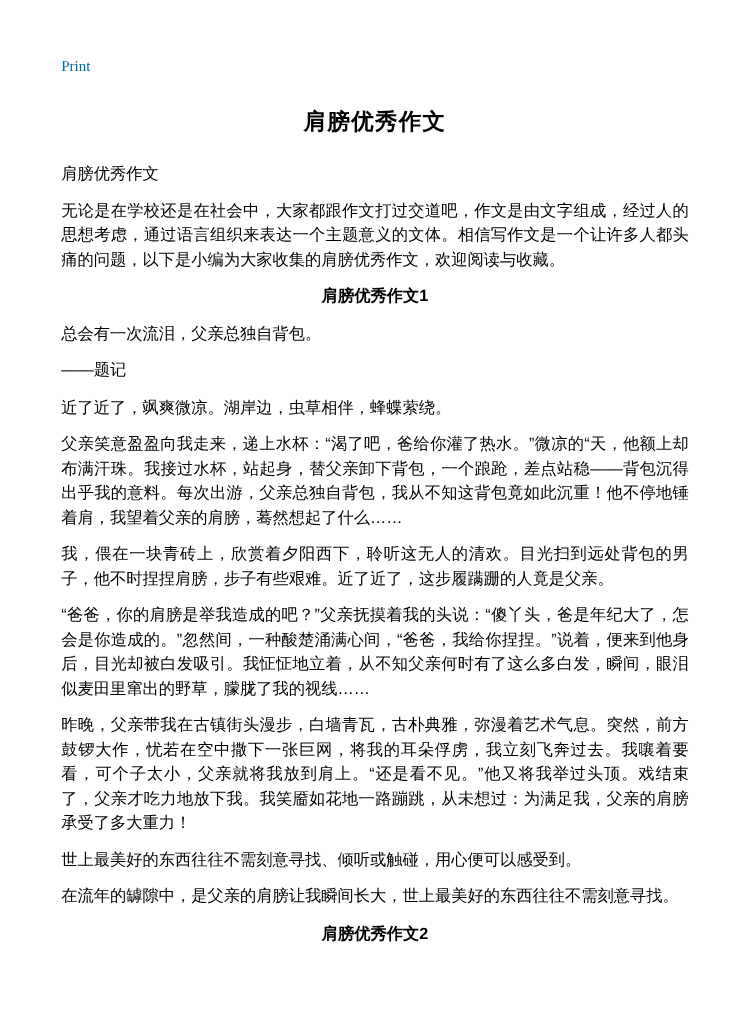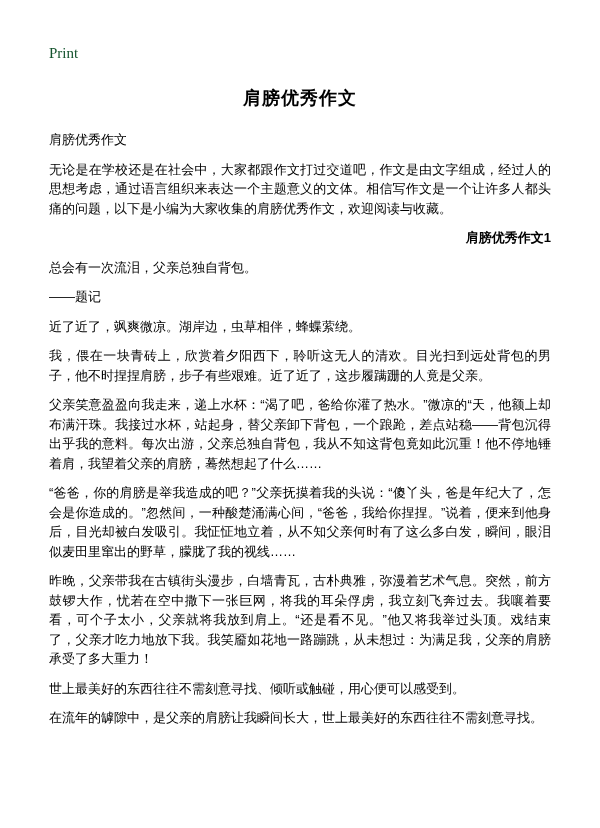--- a/index.html
+++ b/index.html
@@ -12,22 +12,22 @@
     color: #000000;
   }
   .page {
     width: 600px;
     height: 828px;
     padding: 44px 49px 16px 49px;
     background: #ffffff;
   }
   .print-link {
     font-family: "Liberation Serif", "DejaVu Serif", serif;
-    font-size: 15px;
-    color: #14532d;
+    font-size: 12px;
+    color: #0369a1;
     margin-bottom: 24px;
     cursor: pointer;
     display: inline-block;
   }
   .doc-title {
     font-size: 18px;
     font-weight: bold;
     text-align: center;
     margin-bottom: 20px;
     letter-spacing: 1px;
@@ -36,38 +36,39 @@
     font-size: 13px;
     line-height: 1.5;
     text-align: justify;
     margin-bottom: 10px;
     word-break: break-all;
   }
   .block.heading {
     font-weight: bold;
     margin-top: 6px;
     margin-bottom: 10px;
-    text-align: right;
+    text-align: center;
   }
 </style>
 </head>
 <body>
 
 <div class="page">
 
   <div class="print-link">Print</div>
 
   <h1 class="doc-title">肩膀优秀作文</h1>
 
   <p class="block">肩膀优秀作文</p>
   <p class="block">无论是在学校还是在社会中，大家都跟作文打过交道吧，作文是由文字组成，经过人的思想考虑，通过语言组织来表达一个主题意义的文体。相信写作文是一个让许多人都头痛的问题，以下是小编为大家收集的肩膀优秀作文，欢迎阅读与收藏。</p>
   <h2 class="block heading">肩膀优秀作文1</h2>
   <p class="block">总会有一次流泪，父亲总独自背包。</p>
   <p class="block">——题记</p>
   <p class="block">近了近了，飒爽微凉。湖岸边，虫草相伴，蜂蝶萦绕。</p>
+  <p class="block">父亲笑意盈盈向我走来，递上水杯：“渴了吧，爸给你灌了热水。”微凉的“天，他额上却布满汗珠。我接过水杯，站起身，替父亲卸下背包，一个踉跄，差点站稳——背包沉得出乎我的意料。每次出游，父亲总独自背包，我从不知这背包竟如此沉重！他不停地锤着肩，我望着父亲的肩膀，蓦然想起了什么……</p>
   <p class="block">我，偎在一块青砖上，欣赏着夕阳西下，聆听这无人的清欢。目光扫到远处背包的男子，他不时捏捏肩膀，步子有些艰难。近了近了，这步履蹒跚的人竟是父亲。</p>
-  <p class="block">父亲笑意盈盈向我走来，递上水杯：“渴了吧，爸给你灌了热水。”微凉的“天，他额上却布满汗珠。我接过水杯，站起身，替父亲卸下背包，一个踉跄，差点站稳——背包沉得出乎我的意料。每次出游，父亲总独自背包，我从不知这背包竟如此沉重！他不停地锤着肩，我望着父亲的肩膀，蓦然想起了什么……</p>
   <p class="block">“爸爸，你的肩膀是举我造成的吧？”父亲抚摸着我的头说：“傻丫头，爸是年纪大了，怎会是你造成的。”忽然间，一种酸楚涌满心间，“爸爸，我给你捏捏。”说着，便来到他身后，目光却被白发吸引。我怔怔地立着，从不知父亲何时有了这么多白发，瞬间，眼泪似麦田里窜出的野草，朦胧了我的视线……</p>
   <p class="block">昨晚，父亲带我在古镇街头漫步，白墙青瓦，古朴典雅，弥漫着艺术气息。突然，前方鼓锣大作，忧若在空中撒下一张巨网，将我的耳朵俘虏，我立刻飞奔过去。我嚷着要看，可个子太小，父亲就将我放到肩上。“还是看不见。”他又将我举过头顶。戏结束了，父亲才吃力地放下我。我笑靥如花地一路蹦跳，从未想过：为满足我，父亲的肩膀承受了多大重力！</p>
   <p class="block">世上最美好的东西往往不需刻意寻找、倾听或触碰，用心便可以感受到。</p>
   <p class="block">在流年的罅隙中，是父亲的肩膀让我瞬间长大，世上最美好的东西往往不需刻意寻找。</p>
+  <h2 class="block heading">肩膀优秀作文2</h2>
 
 </div>
 
 </body></html>

